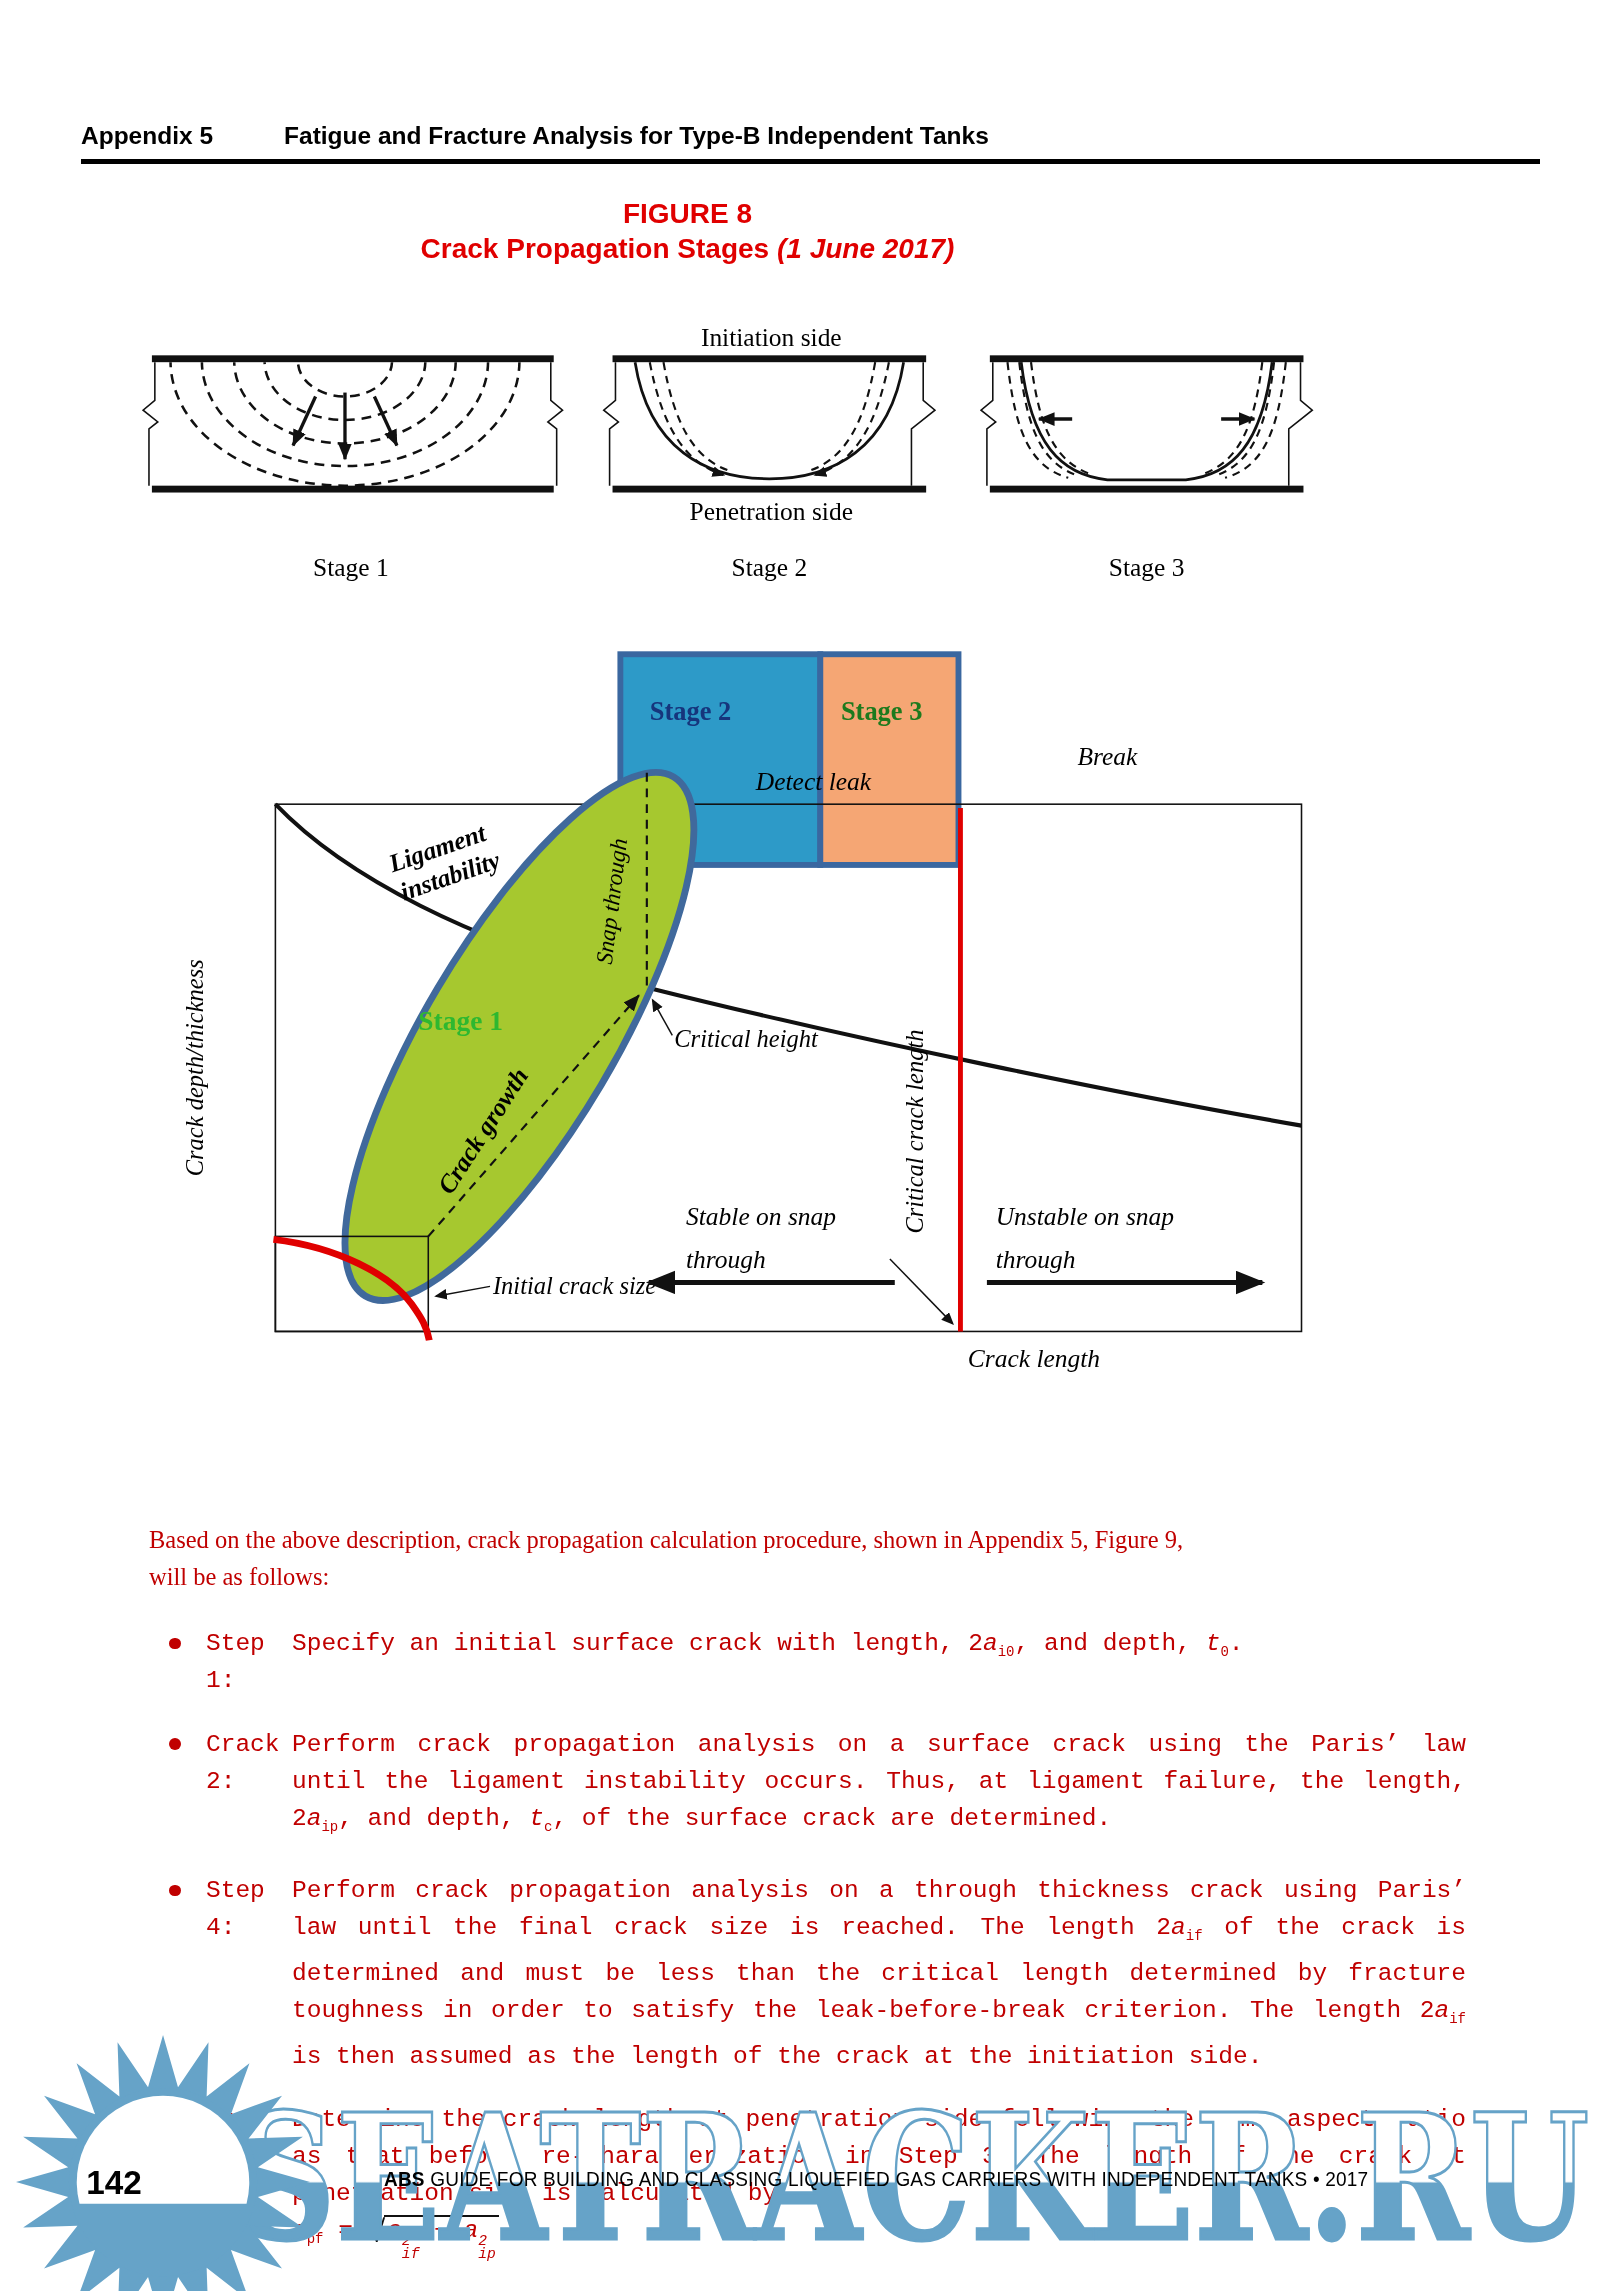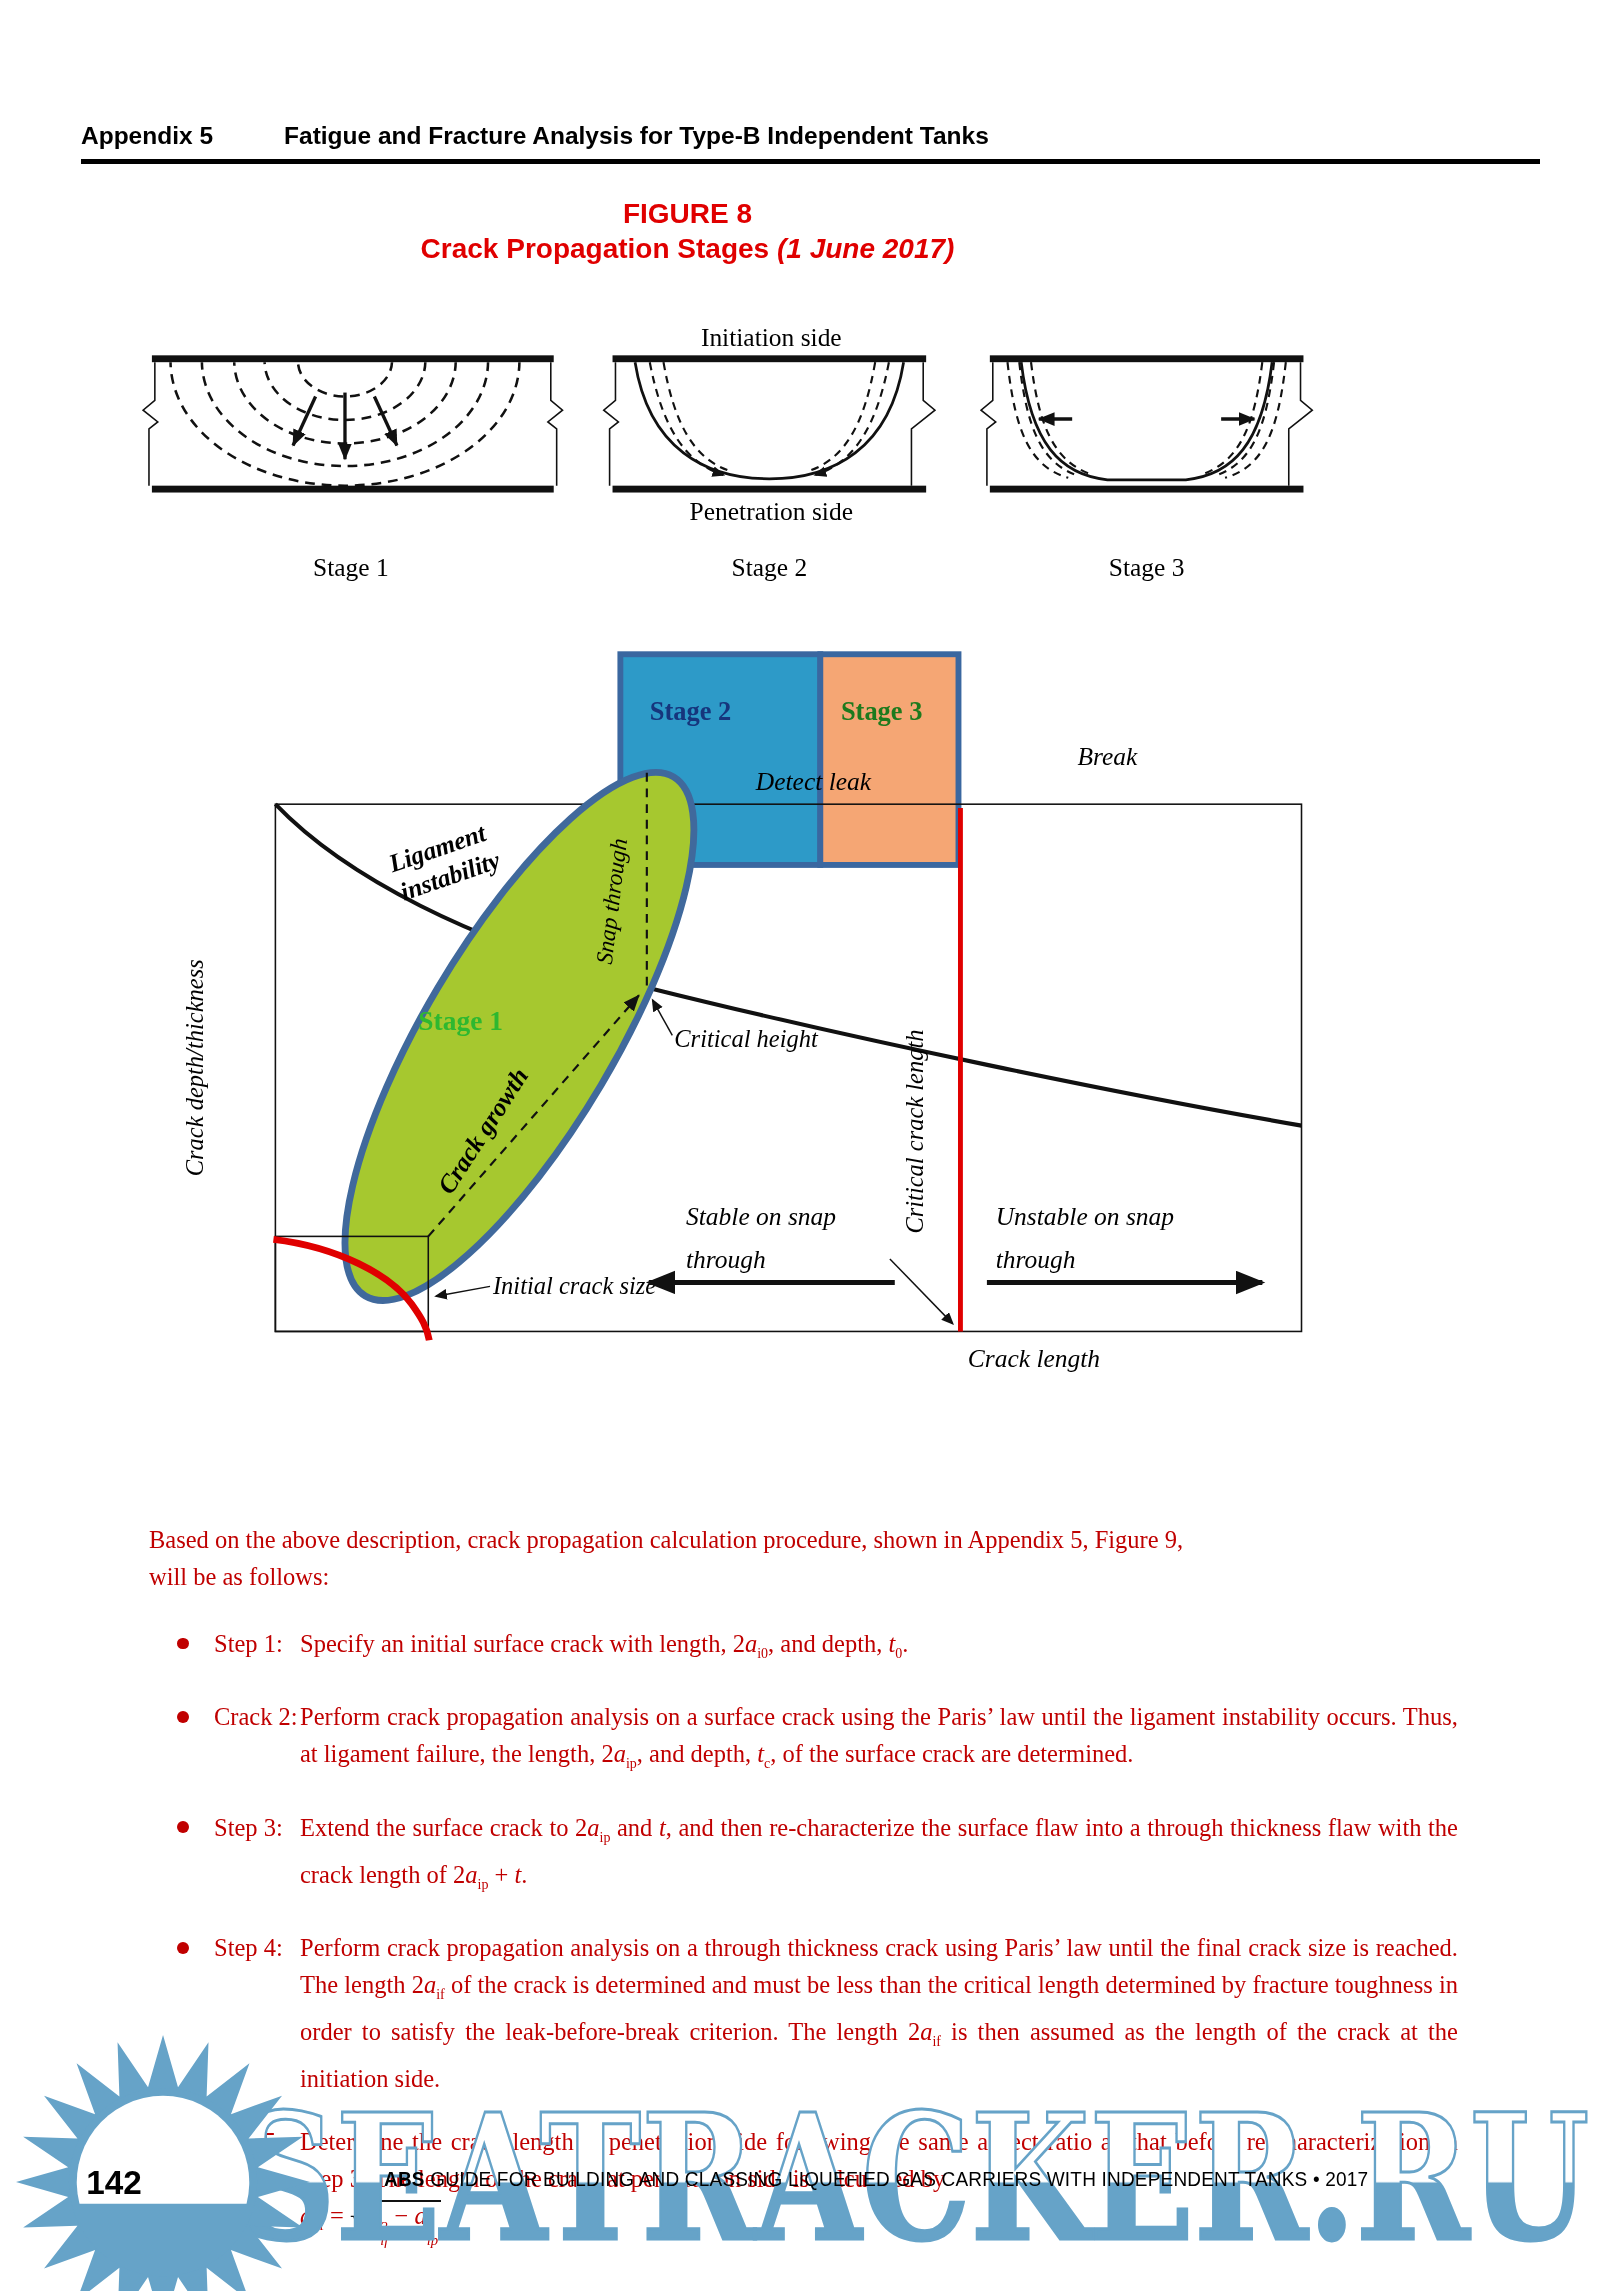--- a/index.html
+++ b/index.html
@@ -13,21 +13,21 @@
   #figtitle{position:absolute;left:124px;top:196px;width:1127px;text-align:center;
             font-family:"Liberation Sans",sans-serif;font-weight:bold;font-size:28px;
             line-height:35px;color:#e00000;}
   #figtitle .date{font-style:italic;}
   
   #fig{position:absolute;left:0;top:267px;width:1621px;height:1142px;}
   
   #bodytext{position:absolute;left:149px;top:1521px;width:1325px;color:#c00000;
             font-size:24.5px;line-height:37px;z-index:2;}
   #bodytext p{margin:0 0 30px 0;text-align:justify;}
-  #bodytext ul{list-style:none;margin:16px;padding:0;}
+  #bodytext ul{list-style:none;margin:8px;padding:0;font-family:Liberation Mono, monospace;}
   #bodytext li{display:grid;grid-template-columns:49px 86px 1fr;margin:0 0 26.5px 0;}
   #bodytext .dot{width:11.8px;height:11.8px;border-radius:50%;background:#c00000;margin:12.7px 0 0 11.8px;}
   #bodytext .stepbody{text-align:justify;}
   .ss{display:inline-flex;flex-direction:column;align-items:flex-start;font-size:14.7px;
       line-height:12.7px;vertical-align:-7.8px;font-style:italic;}
   .sq{color:#111;font-size:31px;vertical-align:-4.9px;margin-right:-2px;font-style:normal;}
   .rad{border-top:2px solid #111;padding:0 2.9px;}
   sub{font-size:14px;}
   
   #wm{position:absolute;left:230px;top:2070px;width:1367px;height:216px;z-index:3;}
@@ -193,25 +193,20 @@
         <span>Step 1:</span>
         <span class="stepbody">Specify an initial surface crack with length, 2<i>a</i><sub>i0</sub>, and depth, <i>t</i><sub>0</sub>.</span>
       </li>
       <li>
         <span class="dot"></span>
         <span>Crack 2:</span>
         <span class="stepbody">Perform crack propagation analysis on a surface crack using the Paris’ law until the ligament instability occurs. Thus, at ligament failure, the length, 2<i>a</i><sub>ip</sub>, and depth, <i>t</i><sub>c</sub>, of the surface crack are determined.</span>
       </li>
       <li>
         <span class="dot"></span>
-        <span>Step 3:</span>
-        <span class="stepbody">Extend the surface crack to 2<i>a</i><sub>ip</sub> and <i>t</i>, and then re-characterize the surface flaw into a through thickness flaw with the crack length of 2<i>a</i><sub>ip</sub> + <i>t</i>.</span>
-      </li>
-      <li>
-        <span class="dot"></span>
         <span>Step 4:</span>
         <span class="stepbody">Perform crack propagation analysis on a through thickness crack using Paris’ law until the final crack size is reached. The length 2<i>a</i><sub>if</sub> of the crack is determined and must be less than the critical length determined by fracture toughness in order to satisfy the leak-before-break criterion. The length 2<i>a</i><sub>if</sub> is then assumed as the length of the crack at the initiation side.</span>
       </li>
       <li>
         <span class="dot"></span>
         <span>Step 5:</span>
         <span class="stepbody">Determine the crack length at penetration side following the same aspect ratio as that before re-characterization in Step 3. The length of the crack at penetration side is calculated by<br><i>a</i><sub>pf</sub> = <span class="sq">√</span><span class="rad"><i>a</i><span class="ss">
                 <span>2</span>
                 <span>if</span>
               </span> − <i>a</i><span class="ss">

